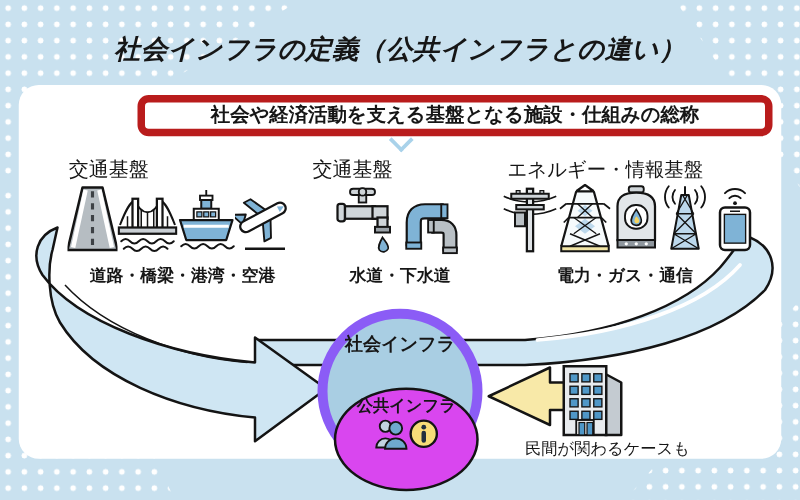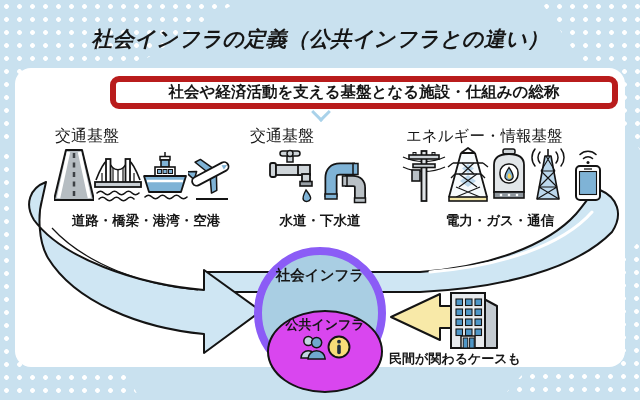--- a/index.html
+++ b/index.html
@@ -59,22 +59,22 @@
   .venn-inner{
     position:absolute;left:5px;top:39px;width:116px;height:83px;
     border-radius:50%;background:#d946ef;border:2.5px solid #141414;
     box-sizing:border-box;
     margin-top:16px;
   }
   .venn-inner-label{position:absolute;top:4px;left:0;width:100%;text-align:center;font-size:13px;font-weight:800;}
   .venn-icons{position:absolute;top:21px;left:0;width:100%;text-align:center;}
   .venn-note{position:absolute;top:47px;left:0;width:100%;text-align:center;font-size:10.5px;font-weight:800;line-height:1.2;}
   .private-note{
-    position:absolute;left:380px;top:350px;width:150px;text-align:center;
-    font-size:13px;font-weight:700;z-index:2;
+    position:absolute;left:420px;top:350px;width:150px;
+    font-size:13px;font-weight:400;z-index:2;
   }
   .ic{display:block;}
 </style>
 </head>
 <body>
 
 <div class="dots dots-tl"></div>
 <div class="dots dots-tr"></div>
 <div class="dots dots-bl"></div>
 <div class="dots dots-br"></div>

